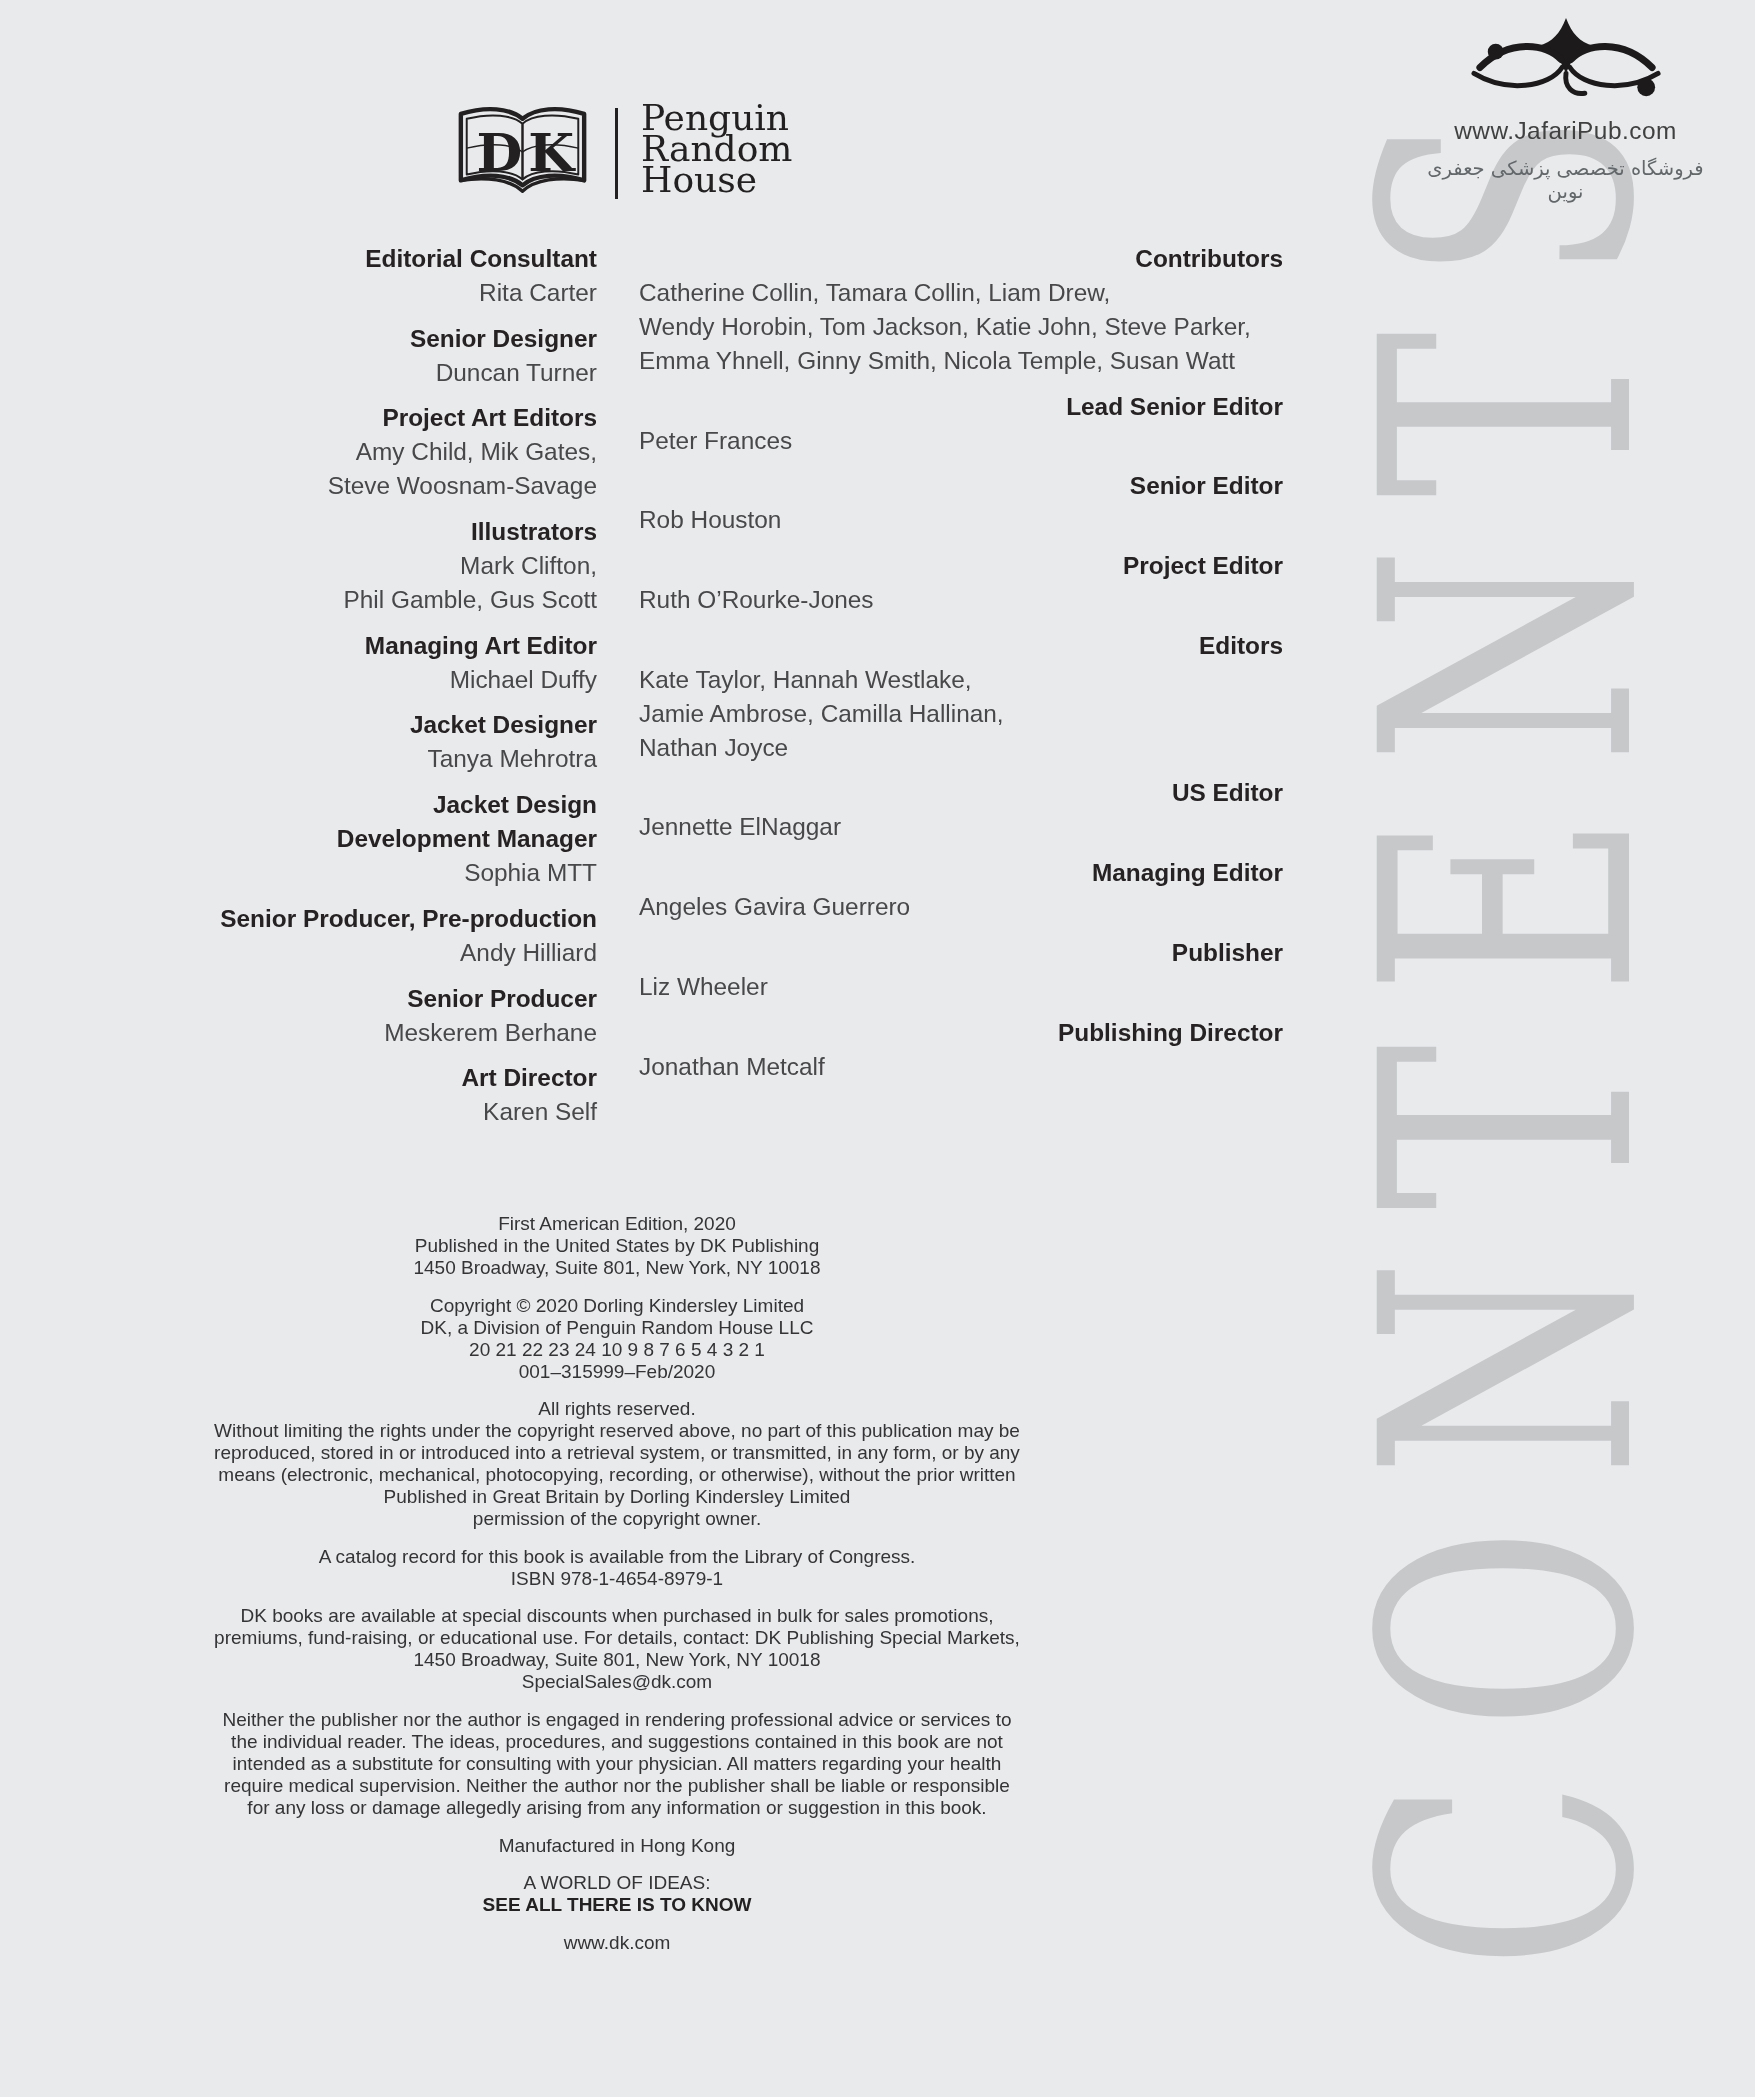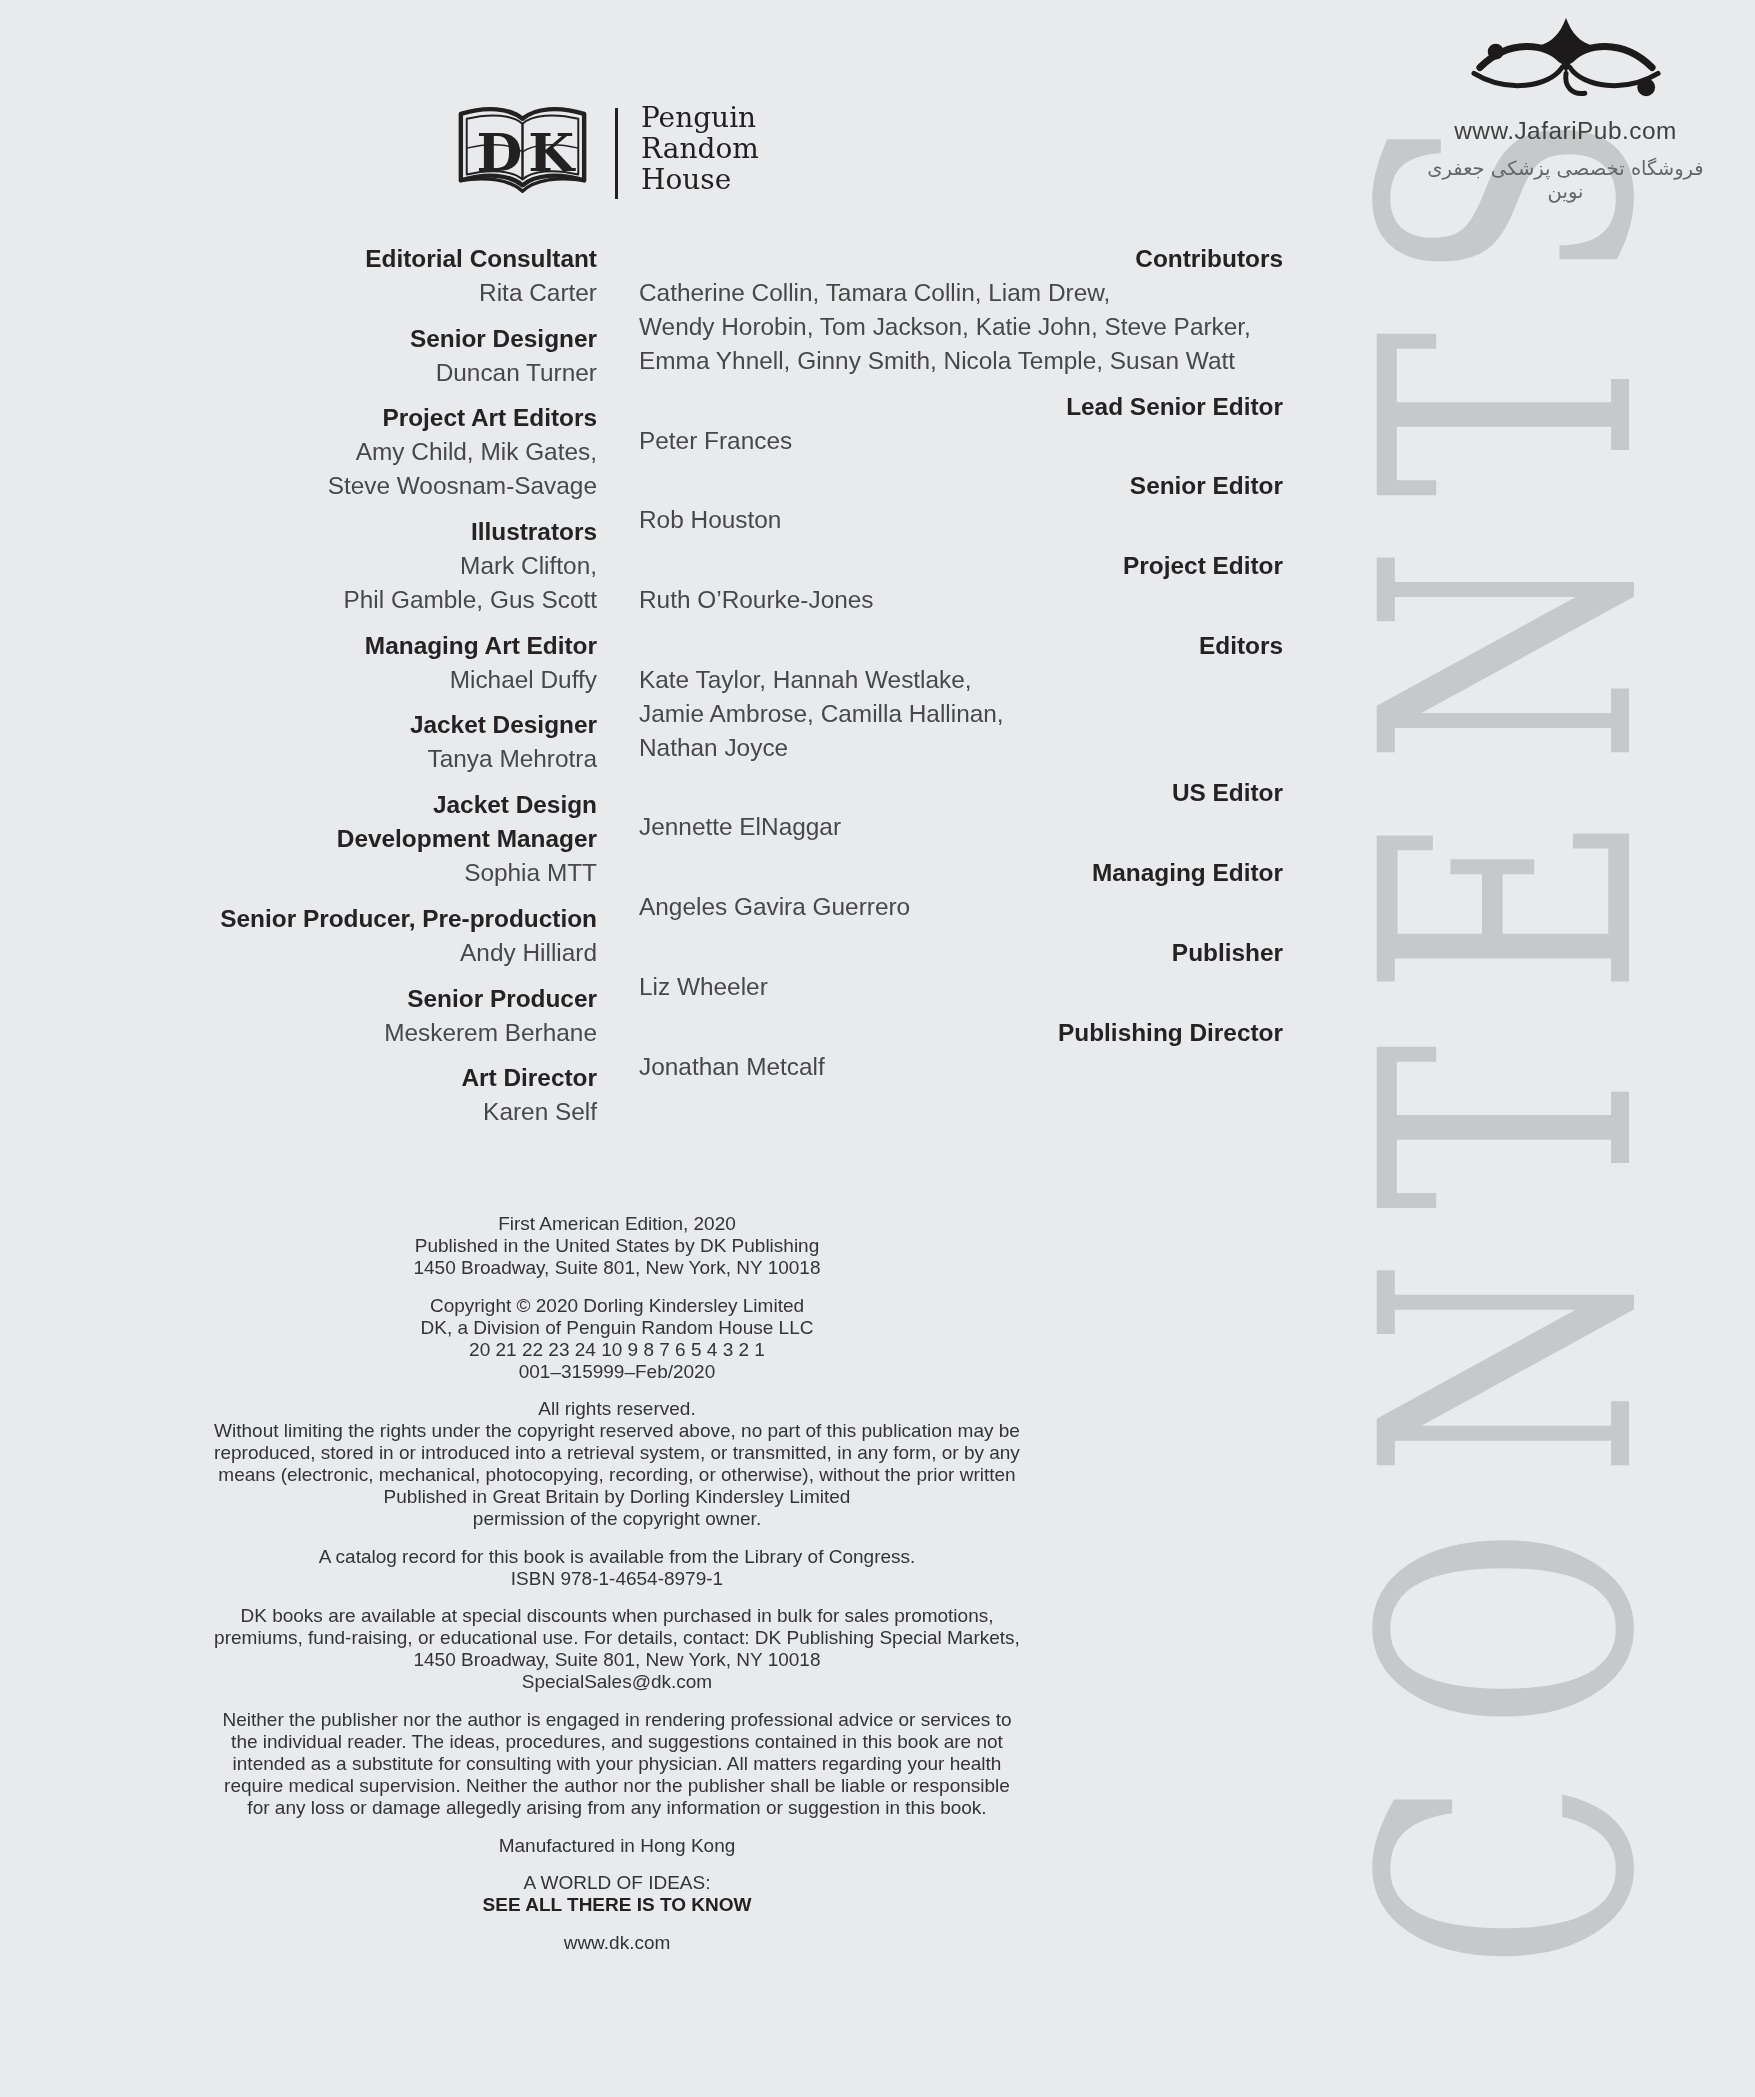--- a/index.html
+++ b/index.html
@@ -27,21 +27,21 @@
     z-index:0;
     user-select:none;
   }
   .content-layer{position:absolute;inset:0;z-index:1;}
   
   .dk-logo{position:absolute;left:454px;top:105px;}
   .lockup-divider{position:absolute;left:615px;top:108px;width:2.9px;height:91px;background:#232021;}
   .prh-wordmark{
     position:absolute;left:641px;top:102px;
     font-family:"DejaVu Serif",serif;
-    font-size:28px;line-height:31px;color:#232021;
+    font-size:36px;line-height:31px;color:#232021;
   }
   
   .store-logo{position:absolute;left:1412px;top:15.6px;width:307px;text-align:center;z-index:3;}
   .store-logo svg{display:block;margin:0 auto;}
   .store-url{font-size:24.4px;color:#404040;margin-top:2px;letter-spacing:0.5px;}
   .store-tagline{font-size:19.5px;color:#63676a;margin-top:12.7px;font-family:"DejaVu Sans",sans-serif;}
   
   .credits-left{position:absolute;top:242px;right:1158px;width:507px;text-align:right;}
   .credits-right{position:absolute;top:242px;left:639px;width:644px;text-align:left;}
   .credit-group{margin-bottom:11.7px;}

